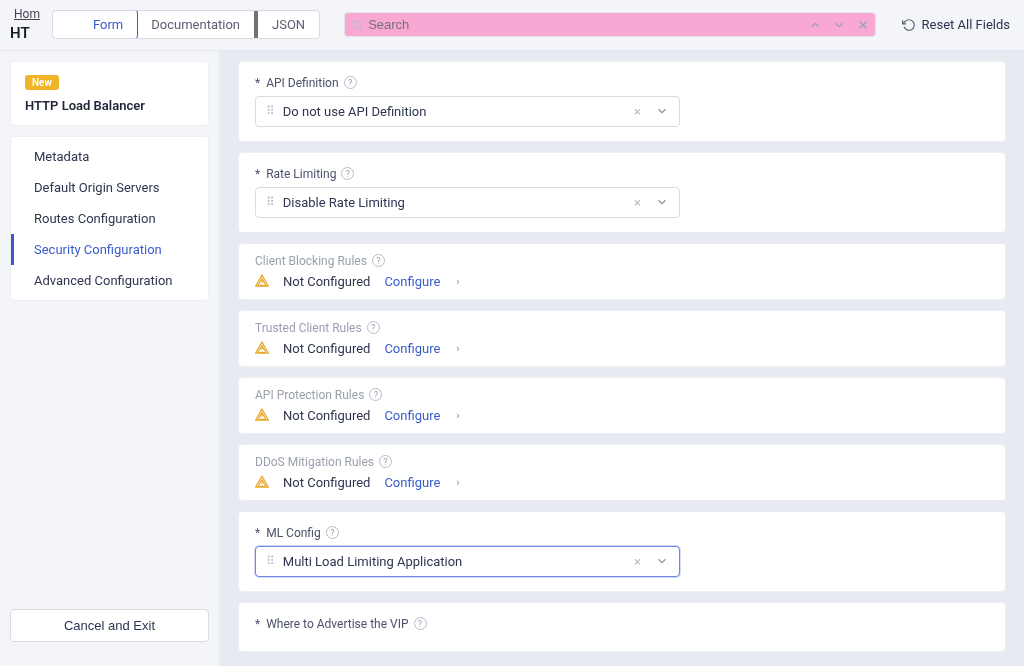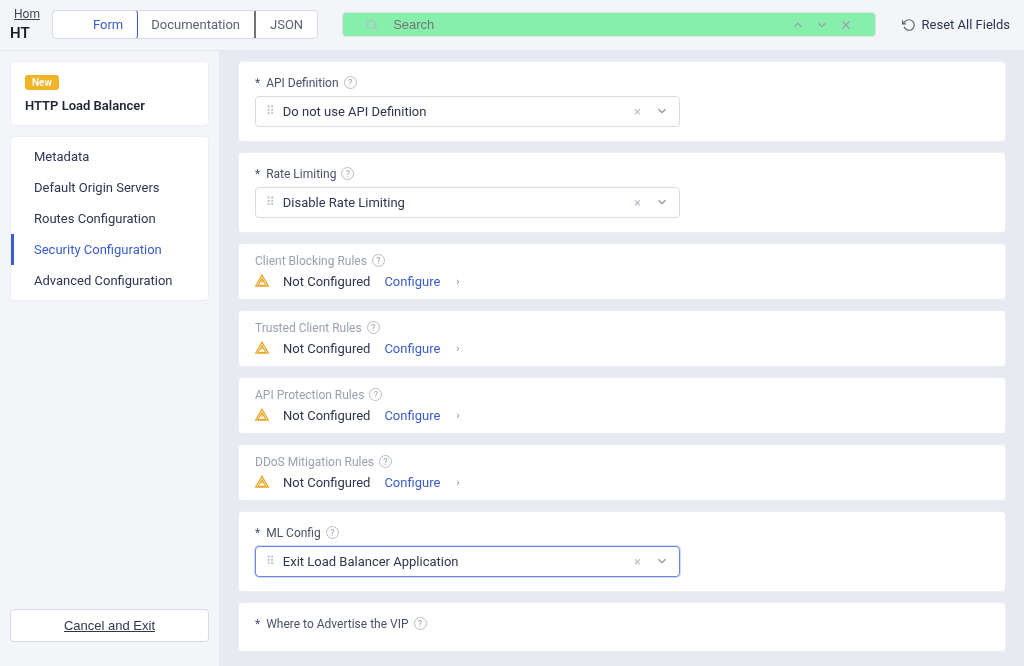--- a/index.html
+++ b/index.html
@@ -5,41 +5,41 @@
   * { box-sizing: border-box; margin: 0; padding: 0; }
   body { font-family: -apple-system, BlinkMacSystemFont, "Segoe UI", Roboto, sans-serif; font-size: 13px; color: #333; background: #f4f5f9; height: 666px; width: 1024px; overflow: hidden; }
   .app { display: flex; flex-direction: column; height: 100%; }
 
   
   .topbar { display: flex; align-items: center; gap: 10px; padding: 8px 14px; background: #f4f5f9; border-bottom: 1px solid #e5e6eb; }
   .breadcrumb-home { color: #445; text-decoration: underline; font-size: 12px; }
   .breadcrumb-ht { font-weight: 600; font-size: 15px; color: #1a1d29; margin-left: -4px; margin-top: 4px; }
   .bc-col { display: flex; flex-direction: column; line-height: 1.1; min-width: 28px; }
   .tab-group { display: flex; border: 1px solid #d8dbe3; border-radius: 4px; overflow: hidden; background: #fff; }
-  .tab-group .tab { padding: 6px 14px; font-size: 13px; color: #5a5f72; cursor: pointer; border-right: 2px solid #737373; }
+  .tab-group .tab { padding: 6px 14px; font-size: 13px; color: #5a5f72; cursor: pointer; border-right: 4px solid #737373; }
   .tab-group .tab:last-child { border-right: none; }
   .tab-group .tab.active { color: #3a5ccc; border: 1px solid #3a5ccc; border-radius: 3px; margin: -1px; background: #fff; padding-left: 40px; }
 
-  .searchwrap { flex: 1; display: flex; align-items: center; gap: 14px; background: #86efac; border: 1px solid #e1e3ea; border-radius: 4px; padding: 4px 22px; margin-left: 14px; }
+  .searchwrap { flex: 1; display: flex; align-items: center; gap: 4px; background: #f9a8d4; border: 1px solid #e1e3ea; border-radius: 4px; padding: 4px 5px; margin-left: 14px; }
   .searchwrap input { flex: 1; border: none; outline: none; font-size: 13px; color: #555; background: transparent; }
   .searchwrap .navicons { display: flex; gap: 10px; color: #9aa0b0; }
   .reset { display: flex; align-items: center; gap: 6px; color: #2b3450; font-size: 13px; margin-left: 16px; cursor: pointer; }
   .reset svg, .reset .ic { color: #5a6273; }
 
   
   .body { flex: 1; display: flex; overflow: hidden; }
   .sidebar { width: 220px; background: #f4f5f9; border-right: 1px solid #e9eaef; padding: 10px 0; display: flex; flex-direction: column; }
   .sidecard { background: #fff; border: 1px solid #eceef3; border-radius: 4px; margin: 0 10px 10px 10px; padding: 12px 14px; }
   .badge-new { display: inline-block; background: #f0b428; color: #fff; font-size: 10px; font-weight: 600; padding: 2px 7px; border-radius: 3px; margin-bottom: 8px; }
   .sidecard h3 { font-size: 13px; font-weight: 600; color: #1f2536; }
   .navlist { list-style: none; margin: 0 10px; background: #fff; border: 1px solid #eceef3; border-radius: 4px; padding: 4px 0; }
   .navlist li { padding: 8px 16px 8px 20px; font-size: 13px; color: #2e3650; cursor: pointer; border-left: 3px solid transparent; }
   .navlist li.active { color: #3a5ccc; border-left-color: #3a5ccc; }
   .sidebar .footerbtn { margin-top: auto; padding: 0 10px 14px; }
-  .btn-outline { display: block; width: 100%; text-align: center; padding: 8px; border: 1px solid #d8dbe3; background: #fff; border-radius: 4px; color: #2e3650; cursor: pointer; font-size: 13px; text-decoration: underline; }
+  .btn-outline { display: block; width: 100%; text-align: center; padding: 8px; border: 1px solid #d8dbe3; background: #fff; border-radius: 4px; color: #2e3650; cursor: pointer; font-size: 13px; }
 
   .main { flex: 1; overflow-y: auto; padding: 0 18px 20px 18px; background: #e8eaf2; }
   .panel { background: #fff; border: 1px solid #eceef3; border-radius: 4px; padding: 14px 16px; margin: 10px 0; }
   .panel.tight { padding-top: 10px; padding-bottom: 10px; }
   .field-label { font-size: 12px; color: #4a5168; margin-bottom: 6px; display: flex; align-items: center; gap: 5px; }
   .field-label .req { color: #4a5168; margin-right: 1px; }
   .field-label.muted { color: #9aa0b0; }
   .help { width: 13px; height: 13px; border: 1px solid #b7bcc9; border-radius: 50%; display: inline-flex; align-items: center; justify-content: center; font-size: 9px; color: #9aa0b0; }
 
   .select { display: flex; align-items: center; border: 1px solid #d8dbe3; border-radius: 4px; padding: 7px 10px; gap: 10px; background: #fff; width: 425px; position: relative; }
@@ -264,21 +264,21 @@
       </div>
 
       <div class="panel">
         <div class="field-label">
           <span class="req">*</span>
           <span>ML Config</span>
           <span class="help">?</span>
         </div>
         <div class="select focused">
           <span class="drag">⠿</span>
-          <span class="val">Exit Load Balancer Application</span>
+          <span class="val">Multi Load Limiting Application</span>
           <span class="clear">×</span>
           <span class="chev">
               <svg class="icon-sm" viewBox="0 0 24 24" fill="none" stroke="currentColor" stroke-width="2">
                 <polyline points="6 9 12 15 18 9"></polyline>
               </svg>
             </span>
         </div>
       </div>
 
       <div class="panel" style="margin-top:4px;">

